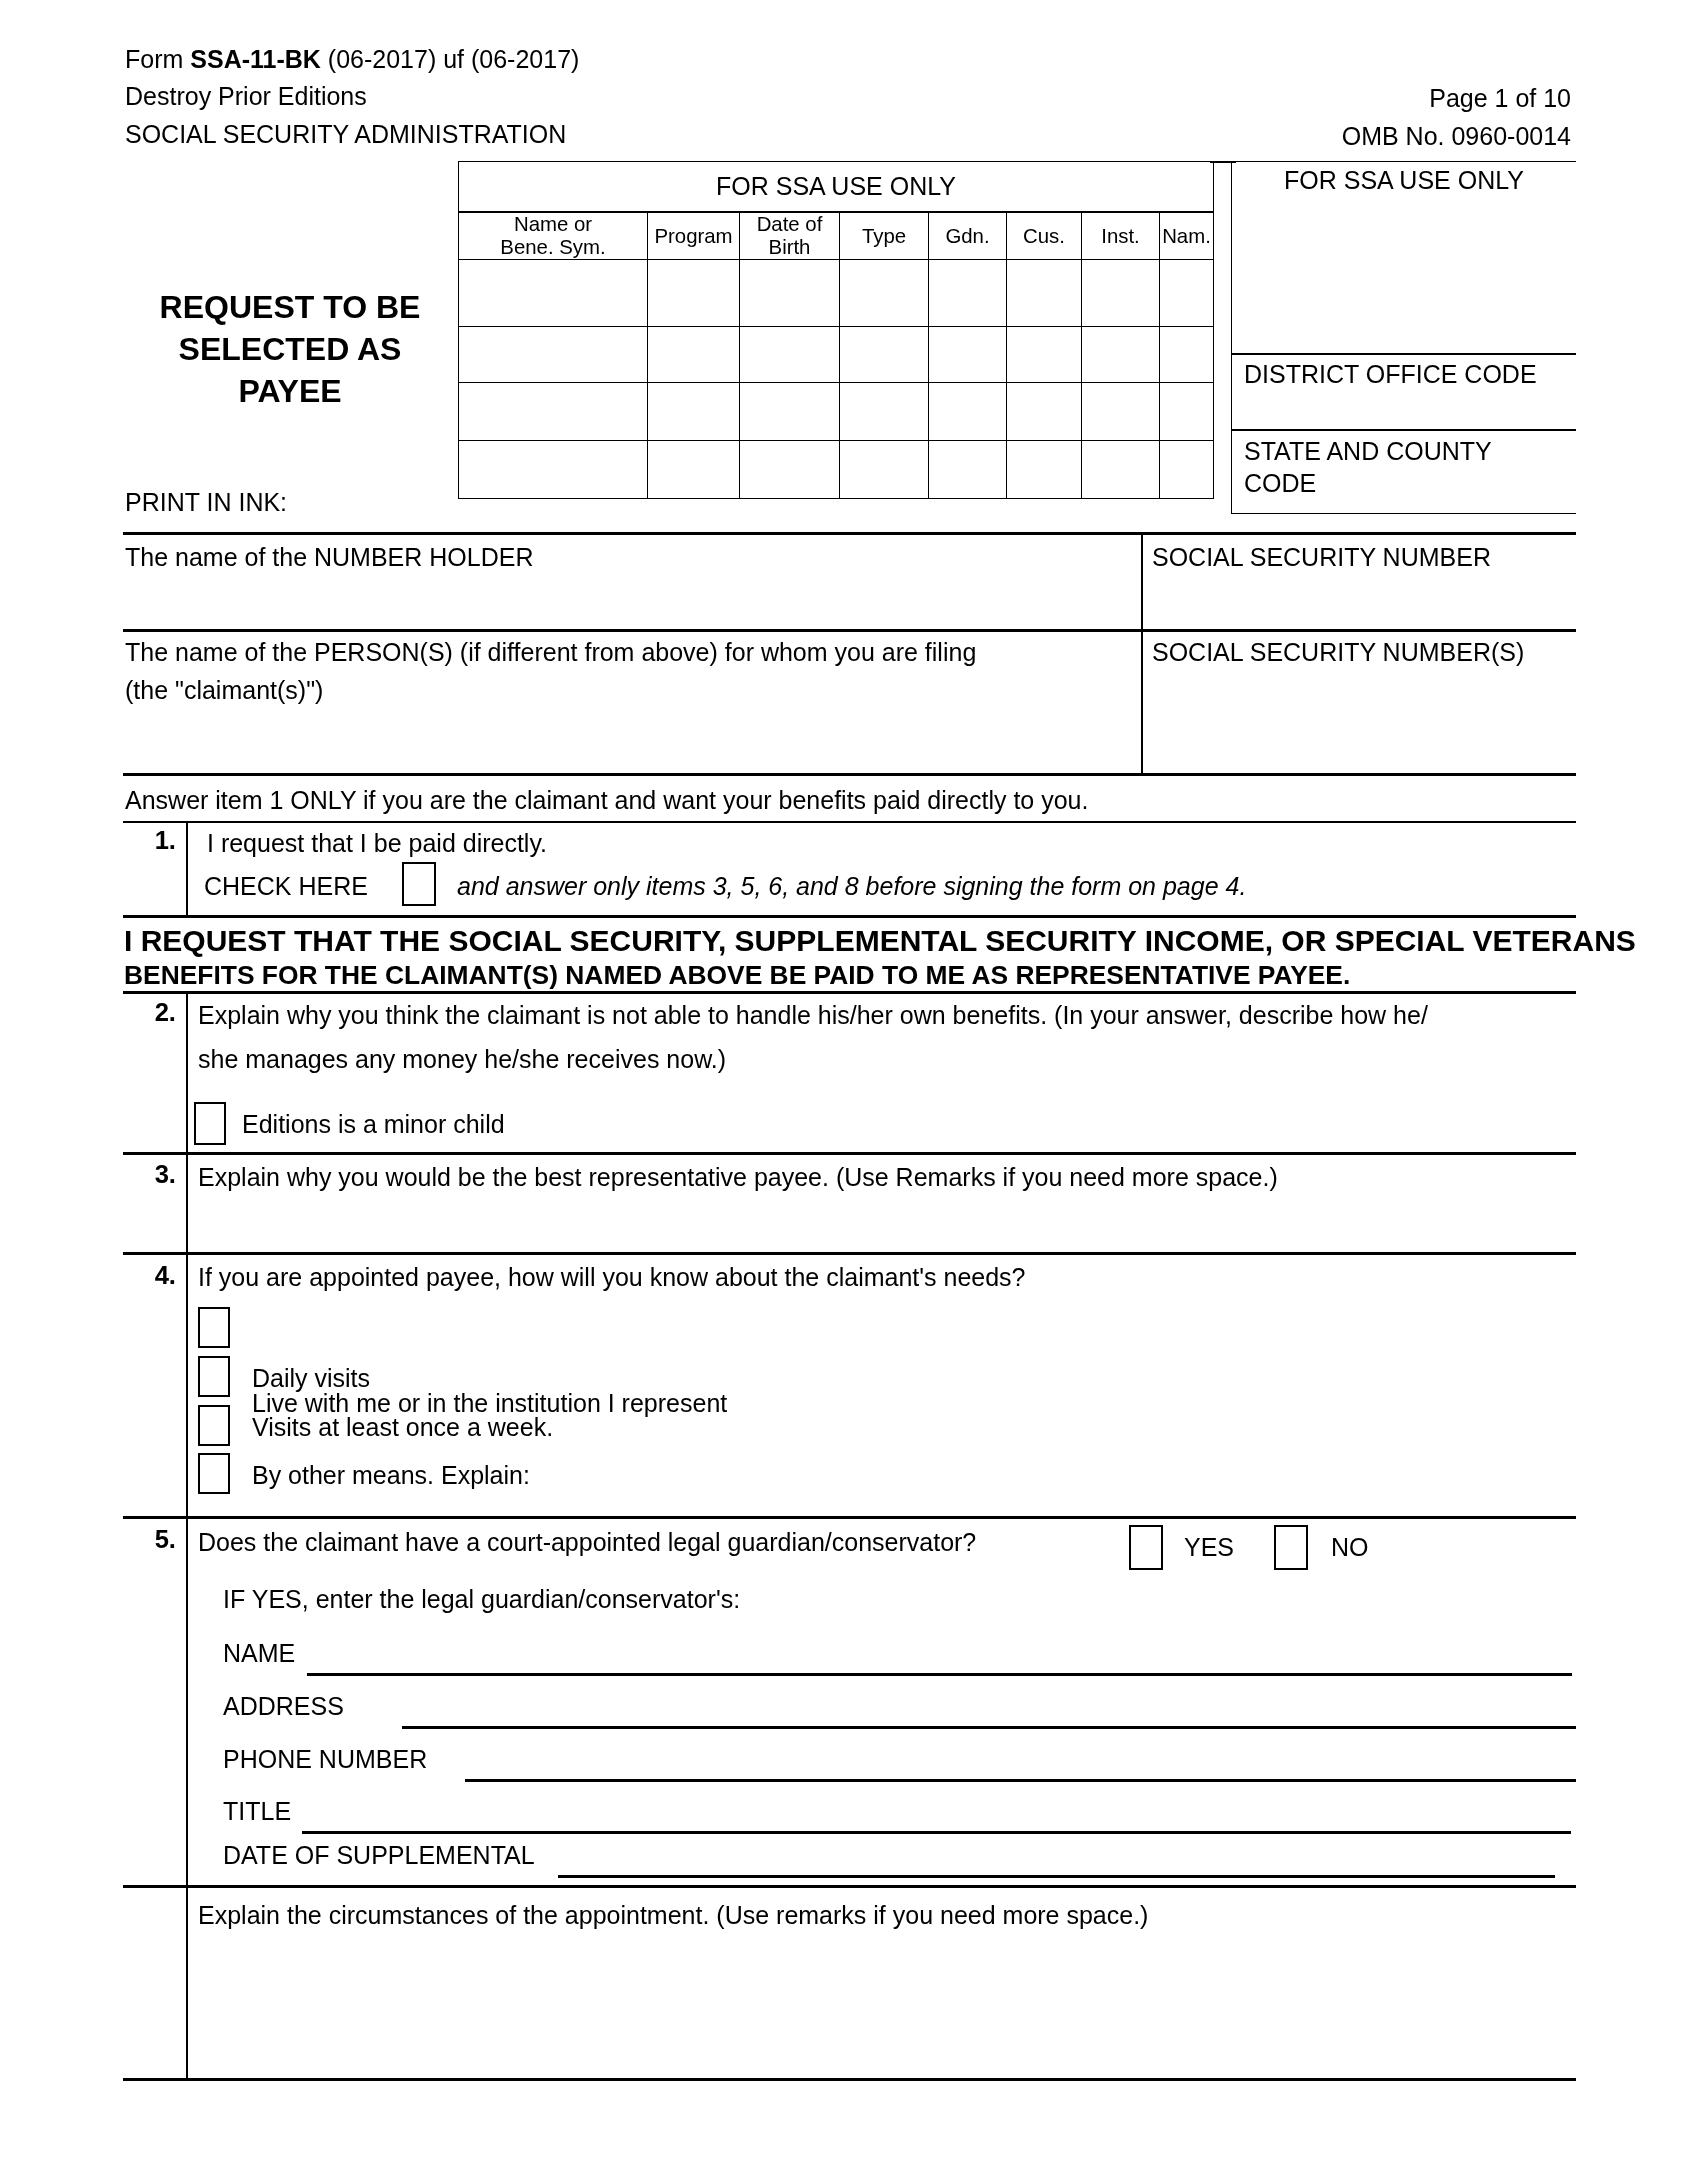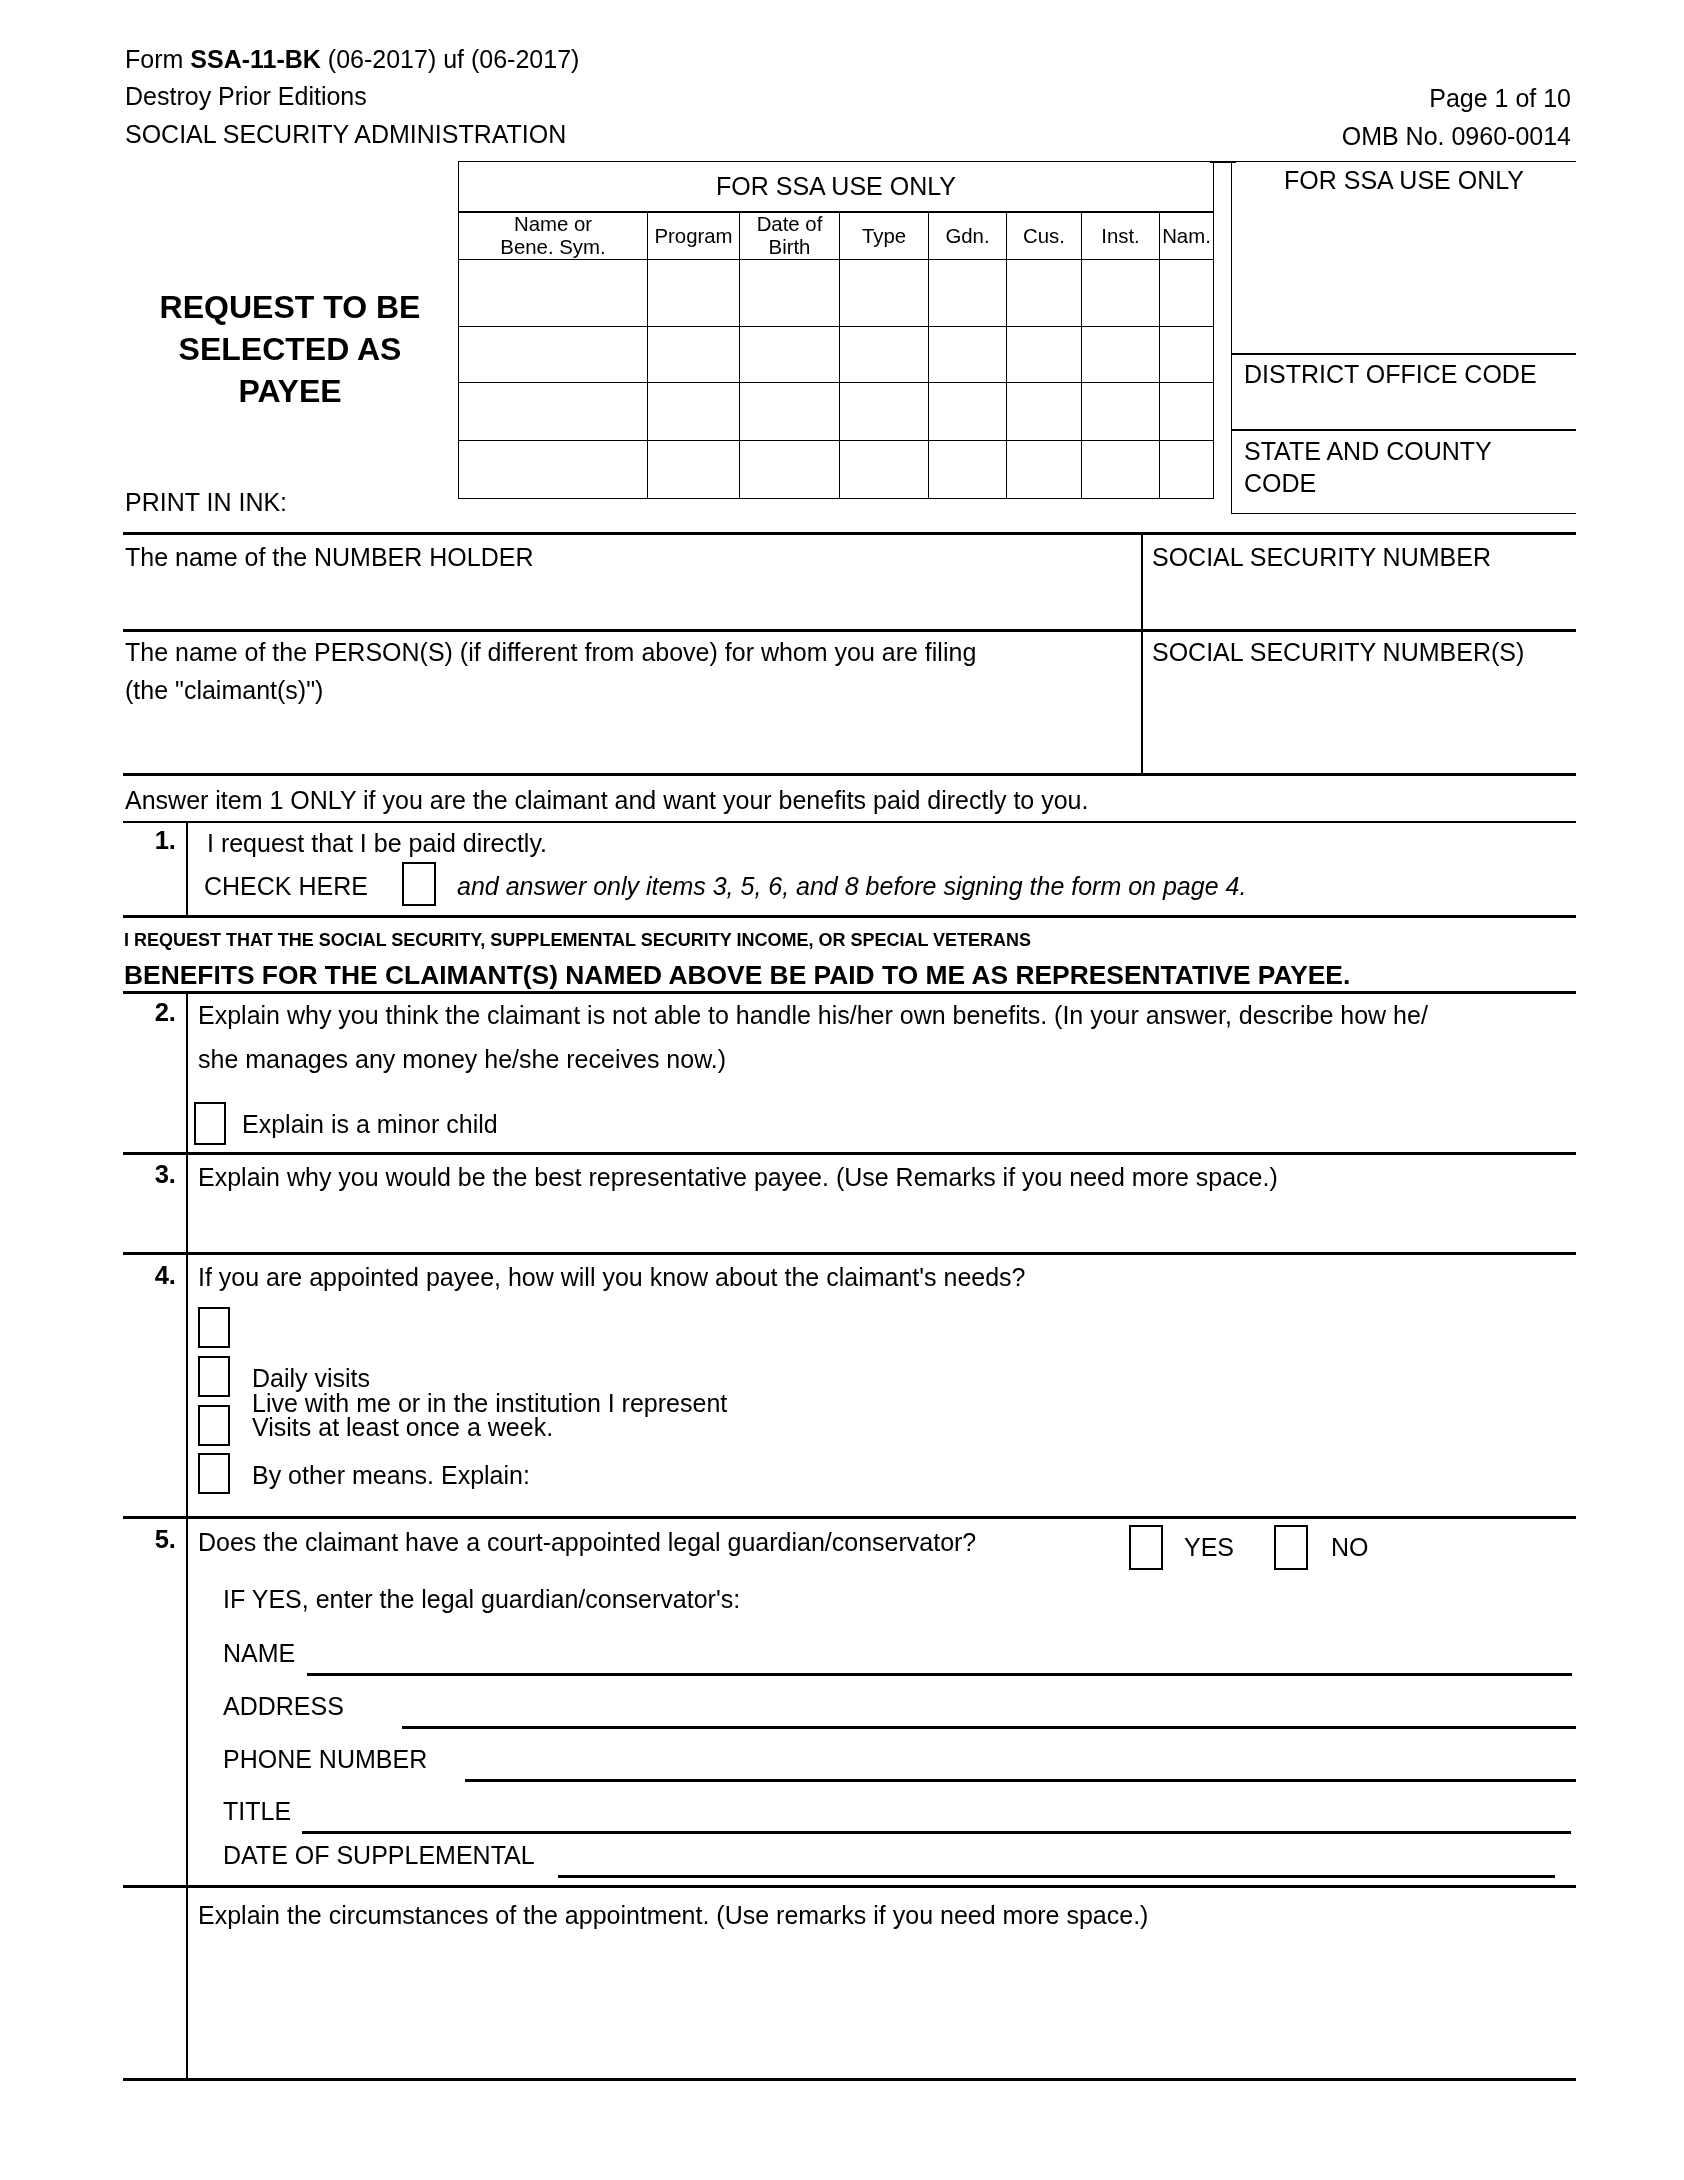--- a/index.html
+++ b/index.html
@@ -159,32 +159,32 @@
   <div class="vline" style="left:186px;top:821px;height:95px;"></div>
 
   <div class="num" style="left:123px;top:826px;">1.</div>
   <div class="lbl" style="left:207px;top:828px;">I request that I be paid directly.</div>
   <div class="lbl" style="left:204px;top:871px;">CHECK HERE</div>
   <div class="checkbox" style="left:402px;top:862px;width:34px;height:44px;"></div>
   <div class="lbl" style="left:457px;top:871px;font-style:italic;">and answer only items 3, 5, 6, and 8 before signing the form on page 4.</div>
 
   <div class="hline thick" style="left:123px;top:915px;width:1453px;"></div>
 
-  <div class="lbl bold" style="left:124px;top:925px;font-size:18px;">I REQUEST THAT THE SOCIAL SECURITY, SUPPLEMENTAL SECURITY INCOME, OR SPECIAL VETERANS</div>
+  <div class="lbl bold" style="left:124px;top:925px;font-size:30px;">I REQUEST THAT THE SOCIAL SECURITY, SUPPLEMENTAL SECURITY INCOME, OR SPECIAL VETERANS</div>
   <div class="lbl bold" style="left:124px;top:960px;font-size:26.4px;">BENEFITS FOR THE CLAIMANT(S) NAMED ABOVE BE PAID TO ME AS REPRESENTATIVE PAYEE.</div>
   <div class="hline thick" style="left:123px;top:991px;width:1453px;"></div>
 
   <div class="vline" style="left:186px;top:991px;height:1089px;"></div>
 
   <div class="num" style="left:123px;top:998px;">2.</div>
   <div class="lbl" style="left:198px;top:1000px;">Explain why you think the claimant is not able to handle his/her own benefits. (In your answer, describe how he/</div>
   <div class="lbl" style="left:198px;top:1044px;">she manages any money he/she receives now.)</div>
   <div class="input-area" style="left:198px;top:1080px;width:1363px;height:21px;"></div>
   <div class="checkbox" style="left:194px;top:1102px;width:32px;height:43px;"></div>
-  <div class="lbl" style="left:242px;top:1109px;">Explain is a minor child</div>
+  <div class="lbl" style="left:242px;top:1109px;">Editions is a minor child</div>
   <div class="hline thick" style="left:123px;top:1152px;width:1453px;"></div>
 
   <div class="num" style="left:123px;top:1160px;">3.</div>
   <div class="lbl" style="left:198px;top:1162px;">Explain why you would be the best representative payee. (Use Remarks if you need more space.)</div>
   <div class="input-area" style="left:198px;top:1196px;width:1363px;height:51px;"></div>
   <div class="hline thick" style="left:123px;top:1252px;width:1453px;"></div>
 
   <div class="num" style="left:123px;top:1261px;">4.</div>
   <div class="lbl" style="left:198px;top:1262px;">If you are appointed payee, how will you know about the claimant's needs?</div>
 

